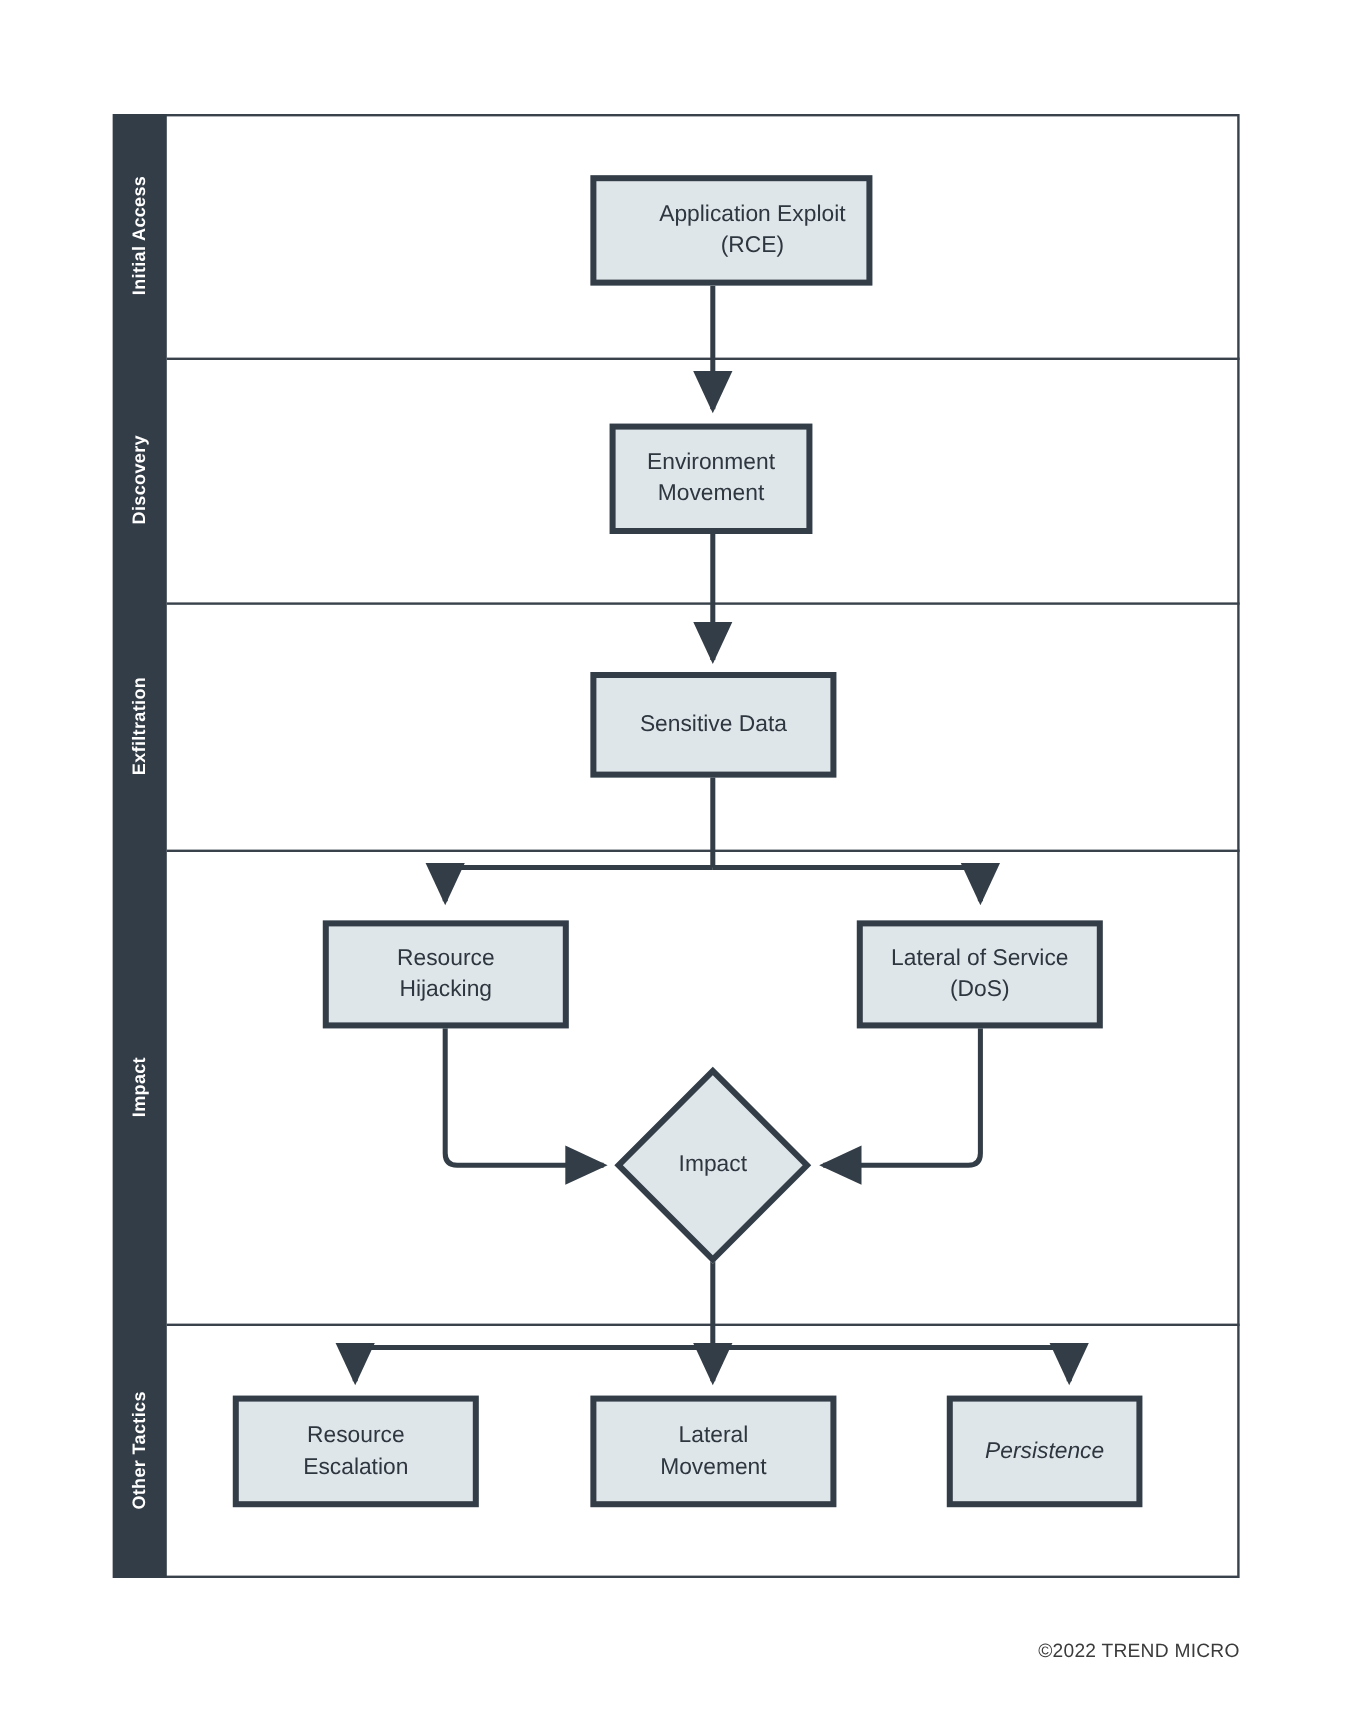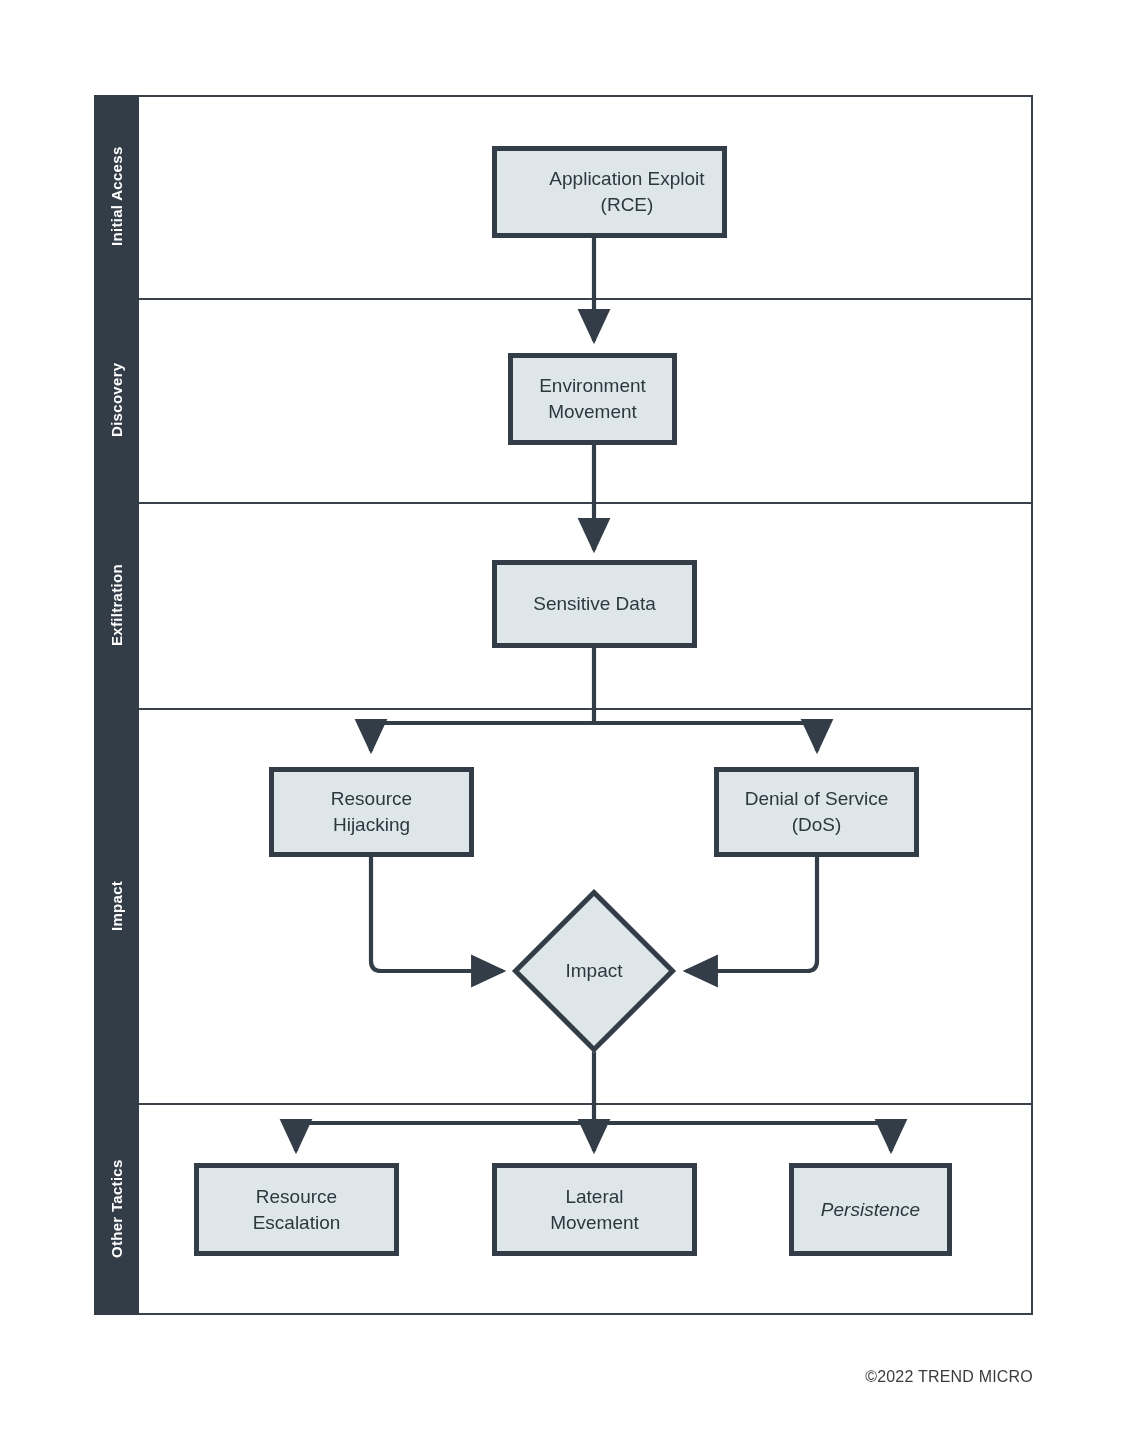--- a/index.html
+++ b/index.html
@@ -192,21 +192,21 @@
 
   <div class="node" style="left:269px;top:767px;width:205px;height:90px;">
     <div>
       <span>Resource</span>
       <span>Hijacking</span>
     </div>
   </div>
 
   <div class="node" style="left:714px;top:767px;width:205px;height:90px;">
     <div>
-      <span>Denial of Service</span>
+      <span>Lateral of Service</span>
       <span>(DoS)</span>
     </div>
   </div>
 
   <div class="diamond-wrap" style="left:512px;top:889px;">
     <div class="diamond-shape"></div>
     <div class="diamond-text">Impact</div>
   </div>
 
   <div class="node" style="left:194px;top:1163px;width:205px;height:93px;">

